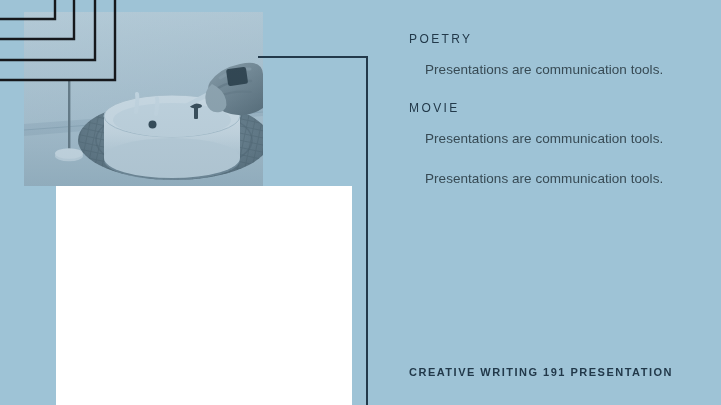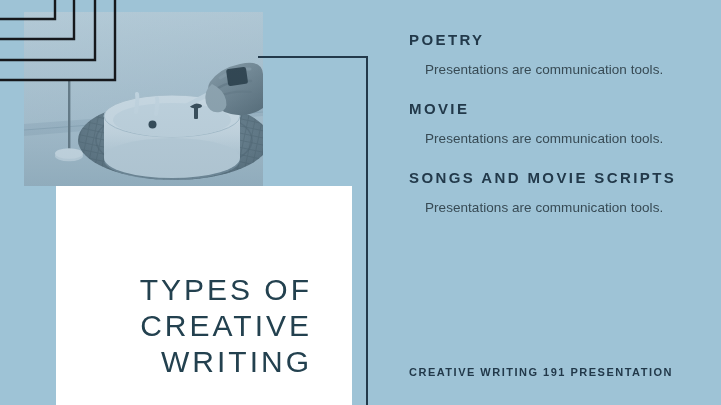--- a/index.html
+++ b/index.html
@@ -52,22 +52,22 @@
   }
 
   
   #content{
     position:absolute;left:409px;top:33px;width:285px;z-index:6;
   }
   .item{margin-bottom:24px;}
   .item:last-of-type{margin-bottom:0;}
   .item-heading{
     color:#22394a;
-    font-size:15px;
-    font-weight:bold;
+    font-size:12px;
+    font-weight:normal;
     letter-spacing:2.4px;
     margin:0 0 14px 0;
     line-height:13px;
   }
   .item-body{
     color:#374a54;
     font-size:13.5px;
     letter-spacing:0.05px;
     margin:16px;
     line-height:16px;
@@ -187,38 +187,34 @@
         <path d="M0 39 H74 V0"></path>
         <path d="M0 60 H95 V0"></path>
         <path d="M0 80 H115 V0"></path>
       </g>
     </svg>
   </div>
 
   <div id="panel-rule-h"></div>
   <div id="panel-rule-v"></div>
 
-  <h1 id="title">TYPES OF
-CREATIVE
-WRITING</h1>
 
   <div id="content">
 
     <div class="item">
       <div class="item-heading">POETRY</div>
       <p class="item-body">Presentations are communication tools.</p>
     </div>
 
     <div class="item">
       <div class="item-heading">MOVIE</div>
       <p class="item-body">Presentations are communication tools.</p>
     </div>
 
     <div class="item">
-      <div class="item-heading">SONGS AND MOVIE SCRIPTS</div>
       <p class="item-body">Presentations are communication tools.</p>
     </div>
 
   </div>
 
   <div id="footer">CREATIVE WRITING 191 PRESENTATION</div>
 
 </div>
 
 </body></html>

